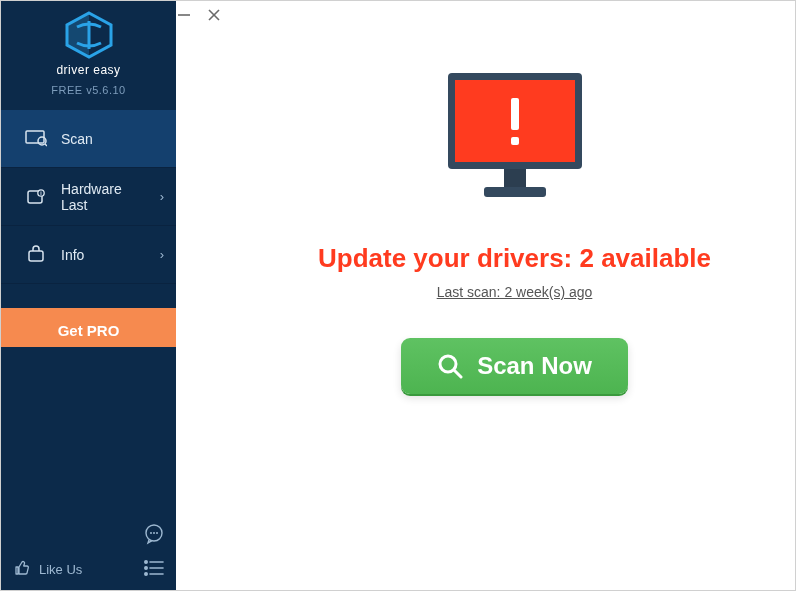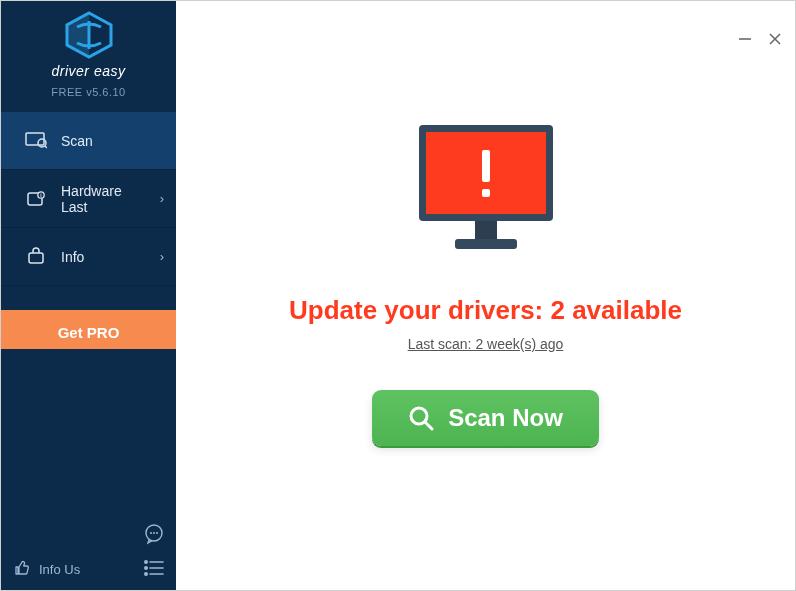--- a/index.html
+++ b/index.html
@@ -1,34 +1,34 @@
 <!DOCTYPE html>
 <html><head>
 <meta charset="utf-8">
 <style>
 * { margin: 0; padding: 0; box-sizing: border-box; font-family: "Segoe UI", Arial, sans-serif; }
 html, body { width: 796px; height: 591px; overflow: hidden; background: #fff; }
 .app { display: flex; width: 100%; height: 100%; border: 1px solid #d0d0d0; }
 .sidebar { width: 175px; background: #0c2a4a; color: #d8e4ef; display: flex; flex-direction: column; }
 .logo-area { text-align: center; padding: 10px 0 14px; }
 .logo-area svg { display: block; margin: 0 auto 4px; }
-.brand { font-style: italic; font-size: 14px; color: #fff; font-weight: 400; letter-spacing: .5px; }
+.brand { font-size: 12px; color: #fff; font-weight: 400; letter-spacing: .5px; }
 .version { font-size: 11px; color: #7d9cbb; margin-top: 7px; letter-spacing: .5px; }
 .nav { display: flex; flex-direction: column; }
 .nav-item { display: flex; align-items: center; height: 58px; padding: 0 24px; color: #e0eaf3; cursor: pointer; border-bottom: 1px solid #0a2340; position: relative; font-size: 14px; }
 .nav-item.active { background: #14406e; }
 .nav-item .ic { width: 22px; height: 22px; margin-right: 14px; display: flex; align-items: center; justify-content: center; }
 .nav-item .chev { position: absolute; right: 12px; font-size: 13px; color: #9db8d1; }
 .getpro { background: #f68a4f; color: #fff; text-align: center; height: 39px; line-height: 46px; font-weight: 700; font-size: 15px; cursor: pointer; margin-top: 24px; }
 .sidebar-spacer { flex: 1; }
 .footer { display: flex; align-items: flex-end; justify-content: space-between; padding: 8px 10px 10px 12px; color: #9db8d1; }
 .footer-left { display: flex; align-items: center; gap: 8px; cursor: pointer; font-size: 13px; }
 .footer-right { display: flex; flex-direction: column; gap: 10px; align-items: center; }
 .footer-right .ibtn { width: 24px; height: 24px; display: flex; align-items: center; justify-content: center; cursor: pointer; }
-.main { flex: 1; background: #fff; display: flex; flex-direction: column; position: relative; margin-top: 24px; }
+.main { flex: 1; background: #fff; display: flex; position: relative; }
 .titlebar { height: 28px; display: flex; justify-content: flex-end; align-items: center; gap: 14px; padding-right: 12px; color: #6a6a6a; }
 .titlebar .tbtn { cursor: pointer; width: 16px; height: 16px; display: flex; align-items: center; justify-content: center; }
 .content { flex: 1; display: flex; flex-direction: column; align-items: center; padding-top: 64px; }
 .monitor { margin-bottom: 24px; }
 .headline { color: #ff3b1f; font-size: 26px; font-weight: 700; margin-bottom: 10px; }
 .subline { color: #555; font-size: 14px; margin-bottom: 38px; text-decoration: underline; }
 .scanbtn { background: linear-gradient(#5fc262, #4db450); color: #fff; border: none; border-radius: 9px; padding: 0 36px; height: 56px; font-size: 24px; font-weight: 600; display: flex; align-items: center; gap: 14px; cursor: pointer; box-shadow: 0 2px 0 #3a9a3d, 0 4px 8px rgba(0,0,0,.12); }
 .scanbtn svg { width: 26px; height: 26px; }
 </style>
 </head>
@@ -85,21 +85,21 @@
 
     <div class="sidebar-spacer"></div>
 
     <div class="footer">
       <div class="footer-left">
         <span>
           <svg width="18" height="18" viewBox="0 0 18 18">
               <path d="M3 8 h2 v7 h-2 z M6 15 v-7 l3-5 a1.5 1.5 0 0 1 2.5 1.5 l-.8 2.5 h3.3 a1.3 1.3 0 0 1 1.3 1.6 l-1.2 5 a1.5 1.5 0 0 1 -1.4 1.4 z" fill="none" stroke="#9db8d1" stroke-width="1.3" stroke-linejoin="round"></path>
             </svg>
         </span>
-        <span>Info Us</span>
+        <span>Like Us</span>
       </div>
       <div class="footer-right">
         <div class="ibtn">
           <svg width="22" height="22" viewBox="0 0 22 22">
               <circle cx="11" cy="10" r="8" fill="none" stroke="#9db8d1" stroke-width="1.4"></circle>
               <path d="M6 17 l-1 3 l4 -2.3" fill="none" stroke="#9db8d1" stroke-width="1.4"></path>
               <circle cx="8" cy="10" r="1" fill="#9db8d1"></circle>
               <circle cx="11" cy="10" r="1" fill="#9db8d1"></circle>
               <circle cx="14" cy="10" r="1" fill="#9db8d1"></circle>
             </svg>

